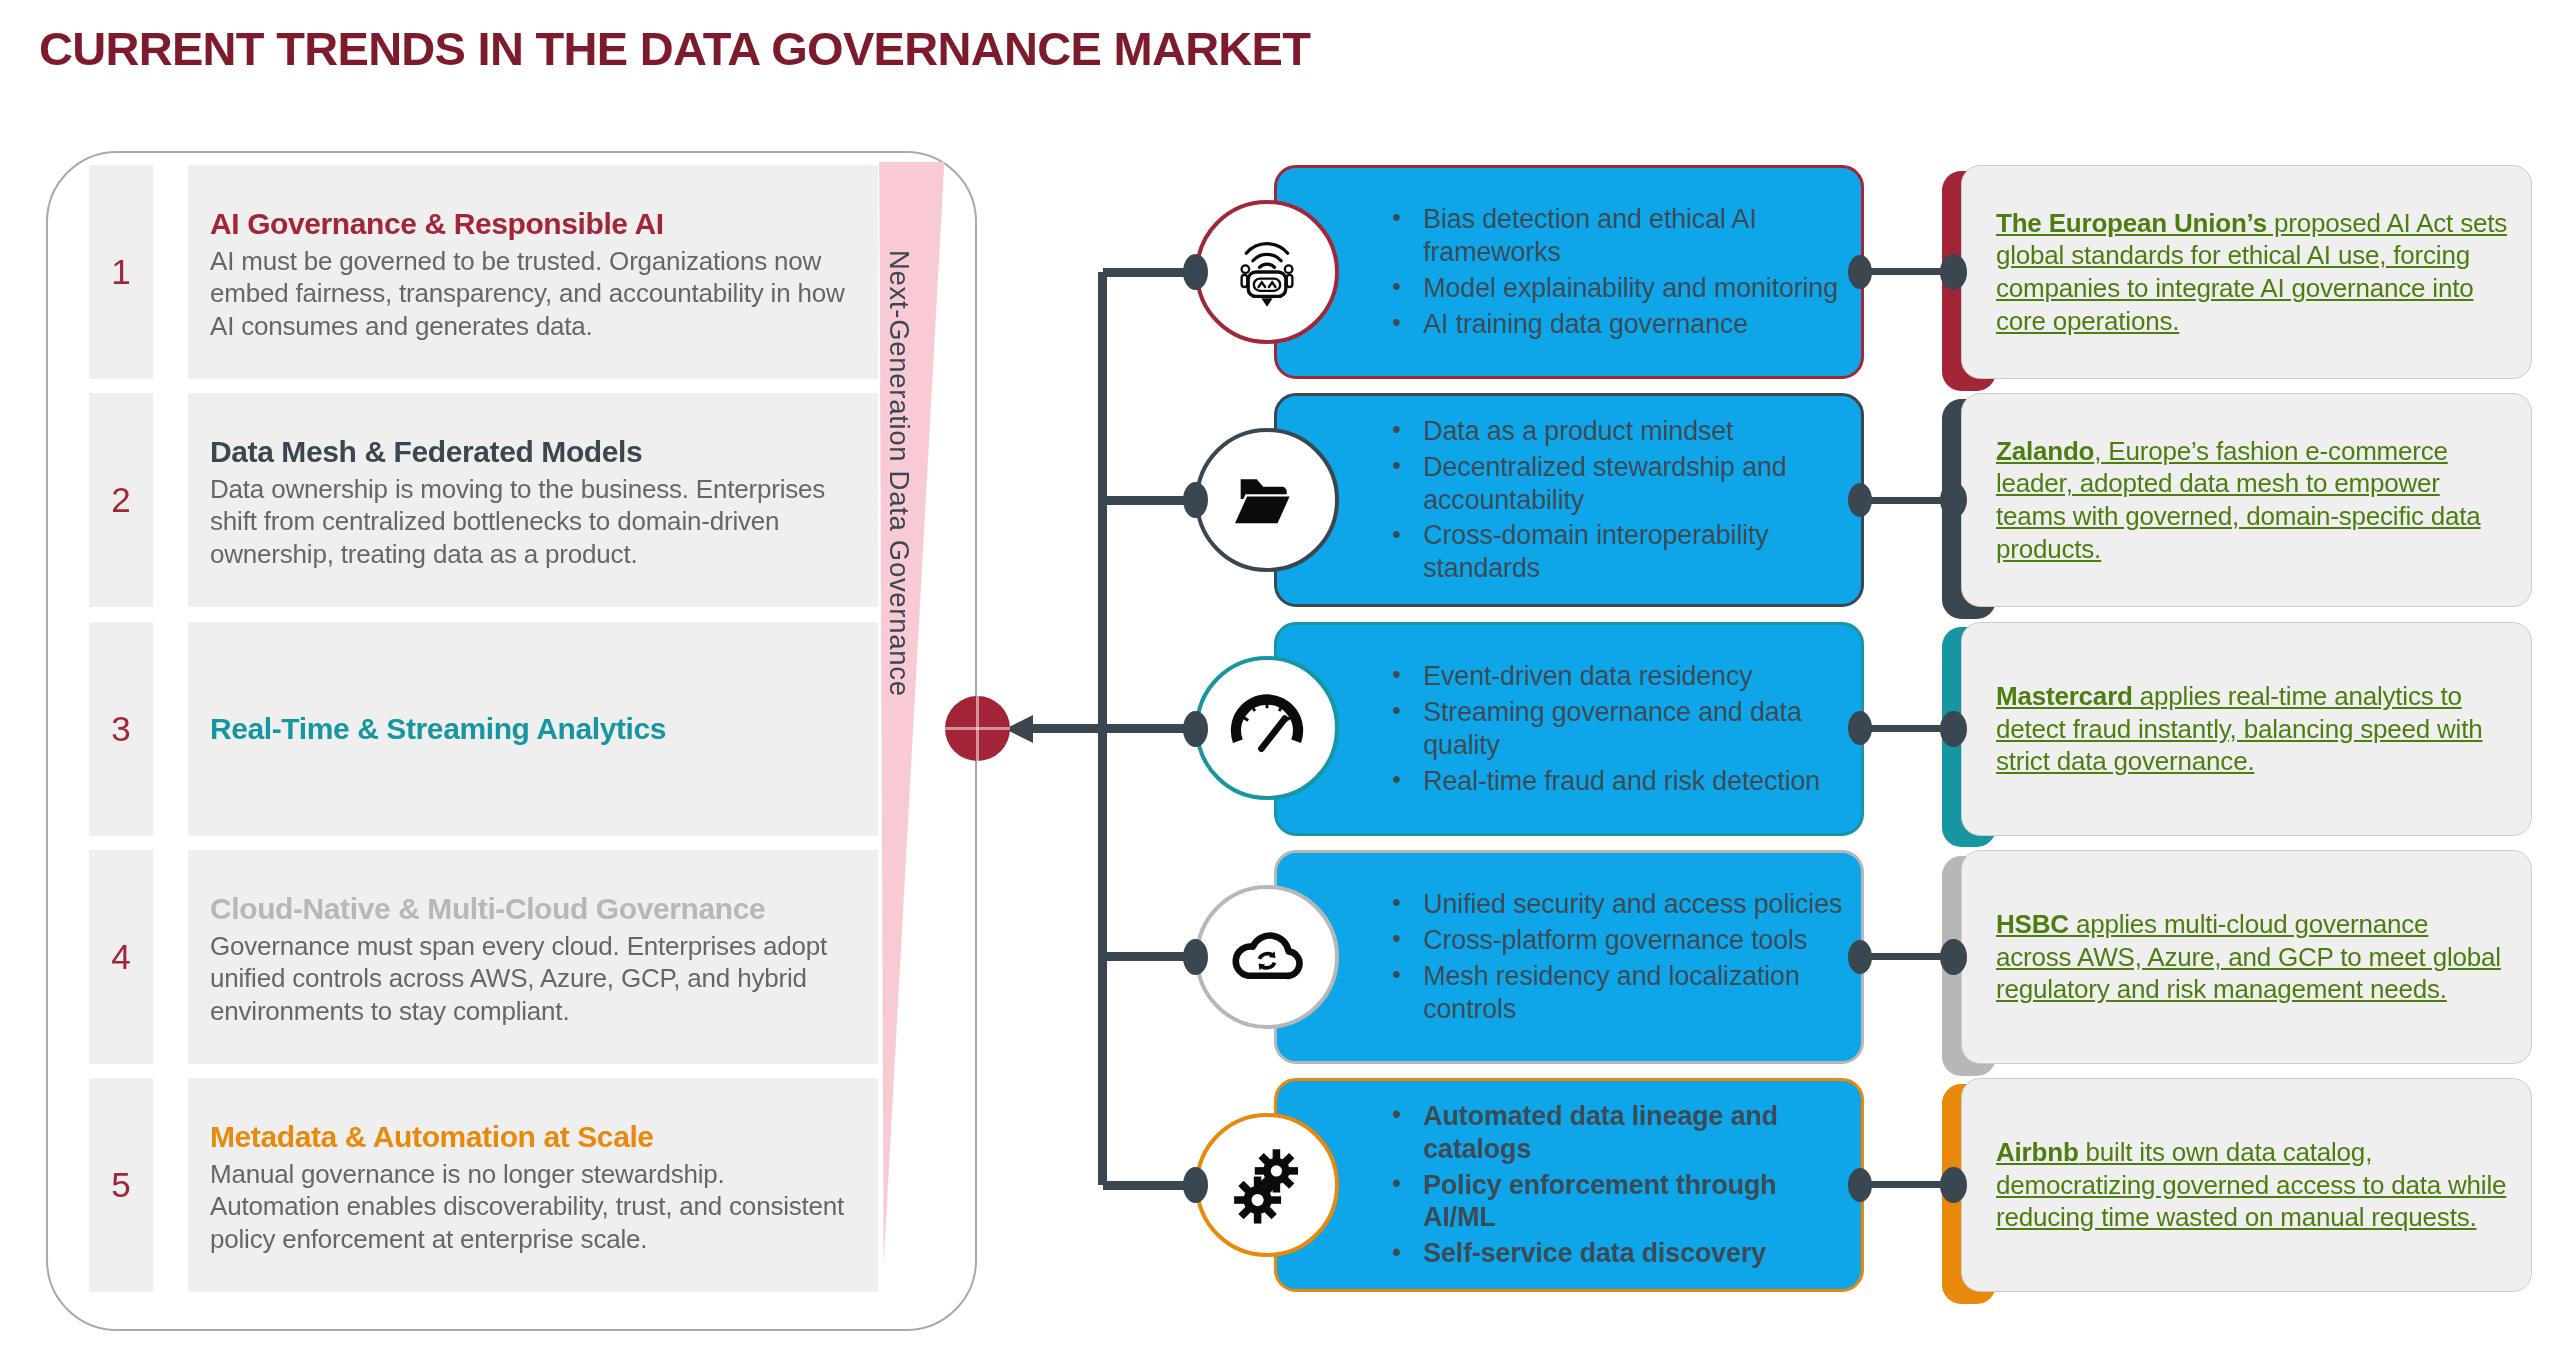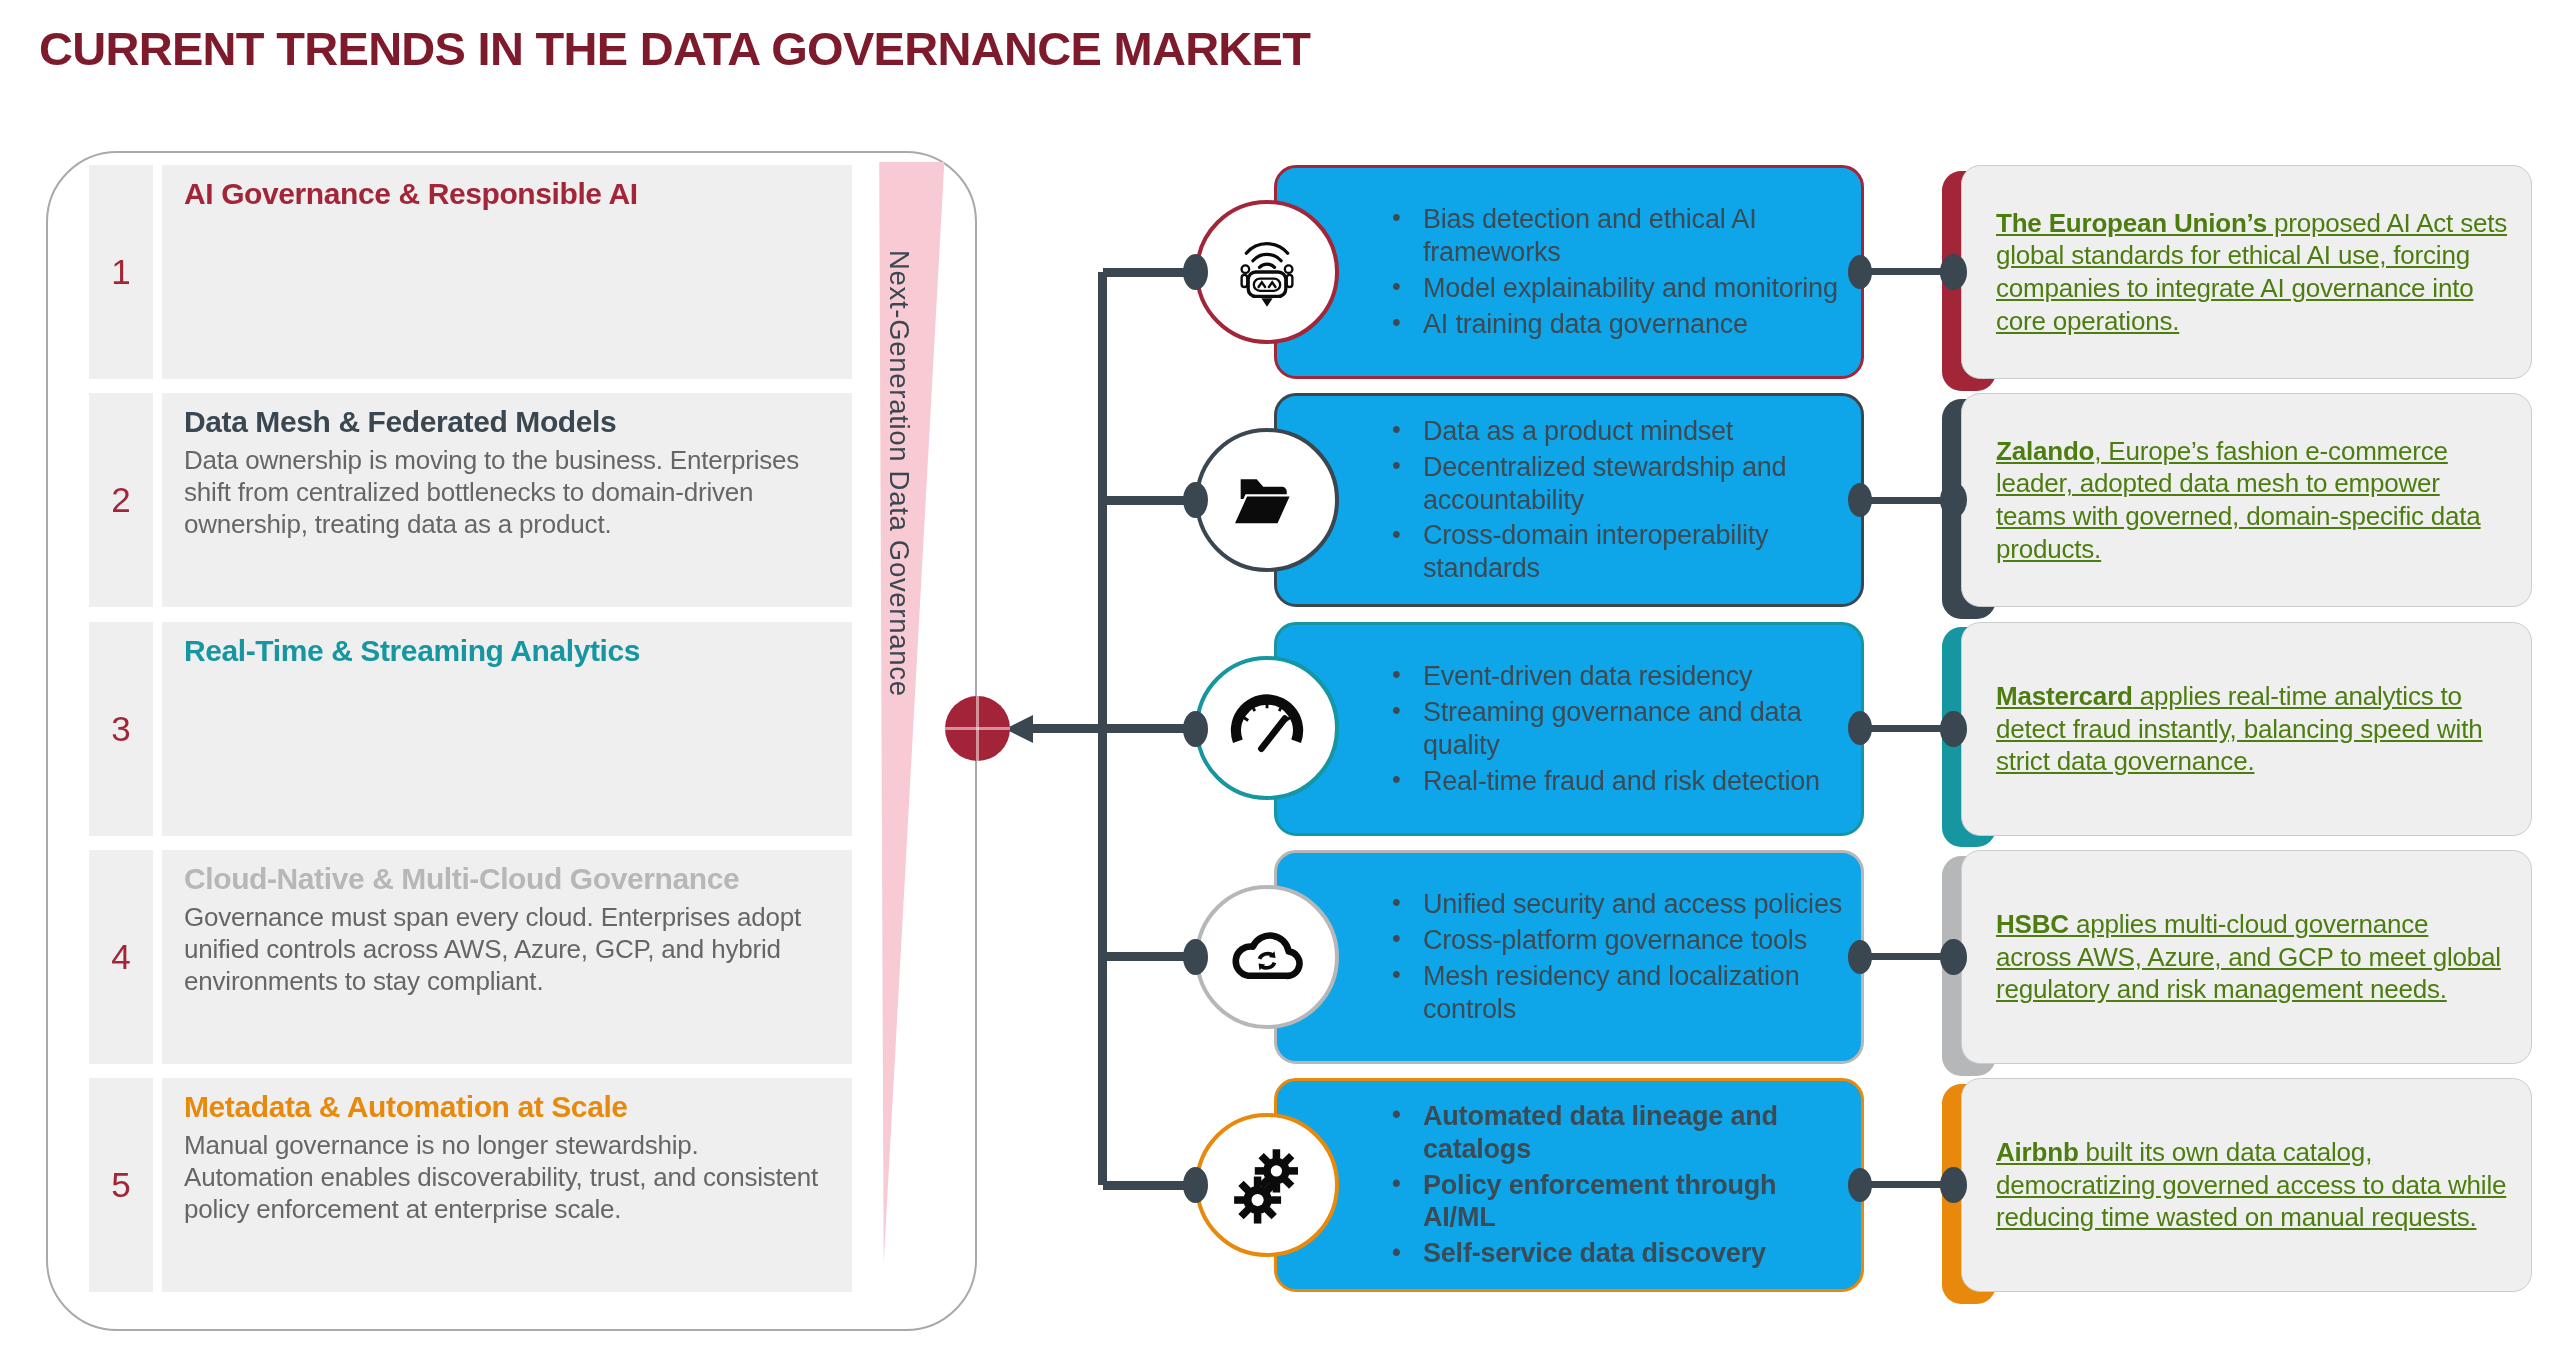--- a/index.html
+++ b/index.html
@@ -17,23 +17,23 @@
   .left-panel {
     position:absolute; left:46px; top:151px; width:931px; height:1180px;
     background:#ffffff; border:2.2px solid #A9A9A9; border-radius:71px; z-index:1;
   }
   .num-box {
     position:absolute; left:89px; width:64px; height:214px;
     background:#EFEFF0; display:flex; align-items:center; justify-content:center;
     font-size:35px; color:#A32638; z-index:2;
   }
   .trend-box {
-    position:absolute; left:162px; width:690px; height:214px;
+    position:absolute; left:188px; width:690px; height:214px;
     background:#EFEFF0; padding:12px 19.3px 7.4px 22px; z-index:2;
-    display:flex; flex-direction:column; 
+    display:flex; flex-direction:column; justify-content:center;
   }
   .trend-title { font-size:30px; font-weight:700; letter-spacing:-0.4px; color:var(--accent); margin-bottom:4.5px; }
   .trend-desc  { font-size:26px; letter-spacing:-0.2px; line-height:1.24; color:#666666; }
   .wedge-svg { position:absolute; left:877px; top:155px; z-index:2; }
   .ribbon-label {
     position:absolute; left:883px; top:250px; z-index:3;
     writing-mode:vertical-rl; text-orientation:mixed;
     font-size:27.5px; color:#3A4750; letter-spacing:0.7px; white-space:nowrap;
   }
   
@@ -96,20 +96,21 @@
 
   <svg class="wedge-svg" width="74" height="1115" viewBox="0 0 100 1500">
     <polygon points="3,6 91,6 9,1494" fill="#F8CAD3"></polygon>
   </svg>
   <div class="ribbon-label">Next-Generation Data Governance</div>
 
   <div class="row-group">
     <div class="num-box" style="top:165px">1</div>
     <div class="trend-box" style="top:165px">
       <div class="trend-title" style="--accent: #A32638;">AI Governance &amp; Responsible AI</div>
+      <div class="trend-desc">AI must be governed to be trusted. Organizations now embed fairness, transparency, and accountability in how AI consumes and generates data.</div>
     </div>
     <div class="line" style="left:1103px;top:268px;width:94px;height:9px"></div>
     <div class="conn-dot" style="left:1183px;top:254px;width:25px;height:36px"></div>
     <div class="icon-circle" style="top: 200px; --accent: #A32638;">
       <svg class="icon-svg" viewBox="0 0 100 100">
         <path d="M28,30 A29,29 0 0 1 72,30" fill="none" stroke="#0b0b0b" stroke-width="3.5" stroke-linecap="round"></path>
         <path d="M35,38 A20,20 0 0 1 65,38" fill="none" stroke="#0b0b0b" stroke-width="3.5" stroke-linecap="round"></path>
         <path d="M42,45 A11,11 0 0 1 58,45" fill="none" stroke="#0b0b0b" stroke-width="3.5" stroke-linecap="round"></path>
         <circle cx="27" cy="47" r="4" fill="none" stroke="#0b0b0b" stroke-width="2.5"></circle>
         <circle cx="73" cy="47" r="4" fill="none" stroke="#0b0b0b" stroke-width="2.5"></circle>

